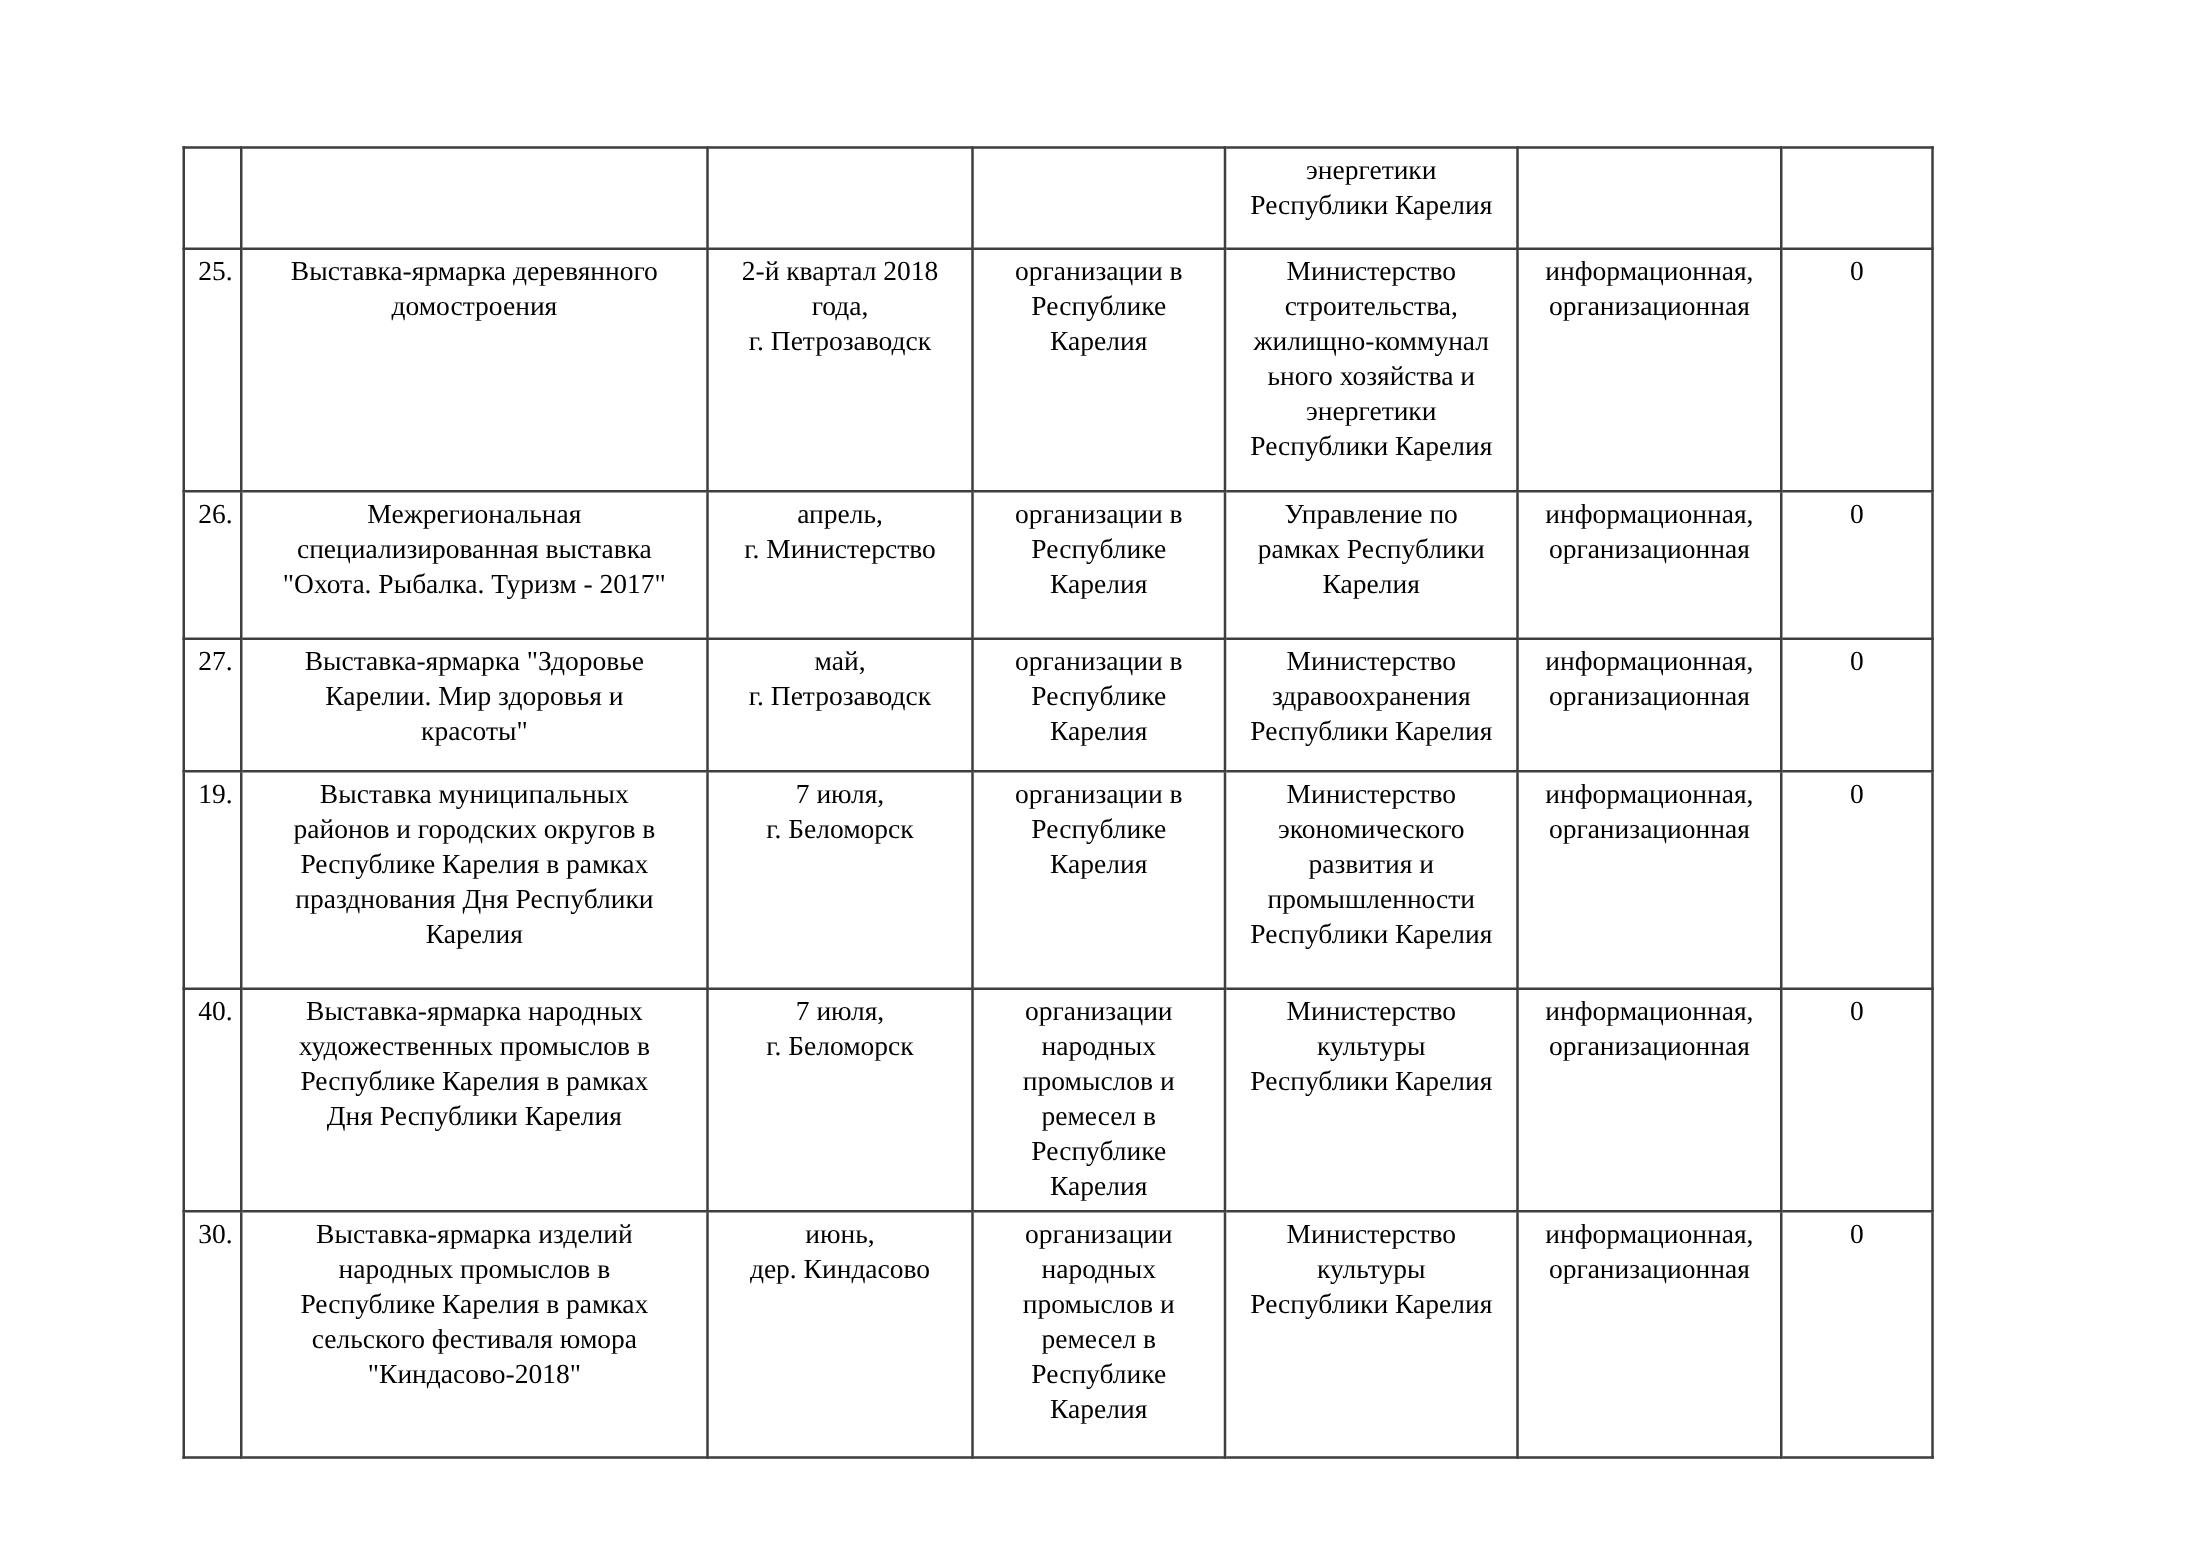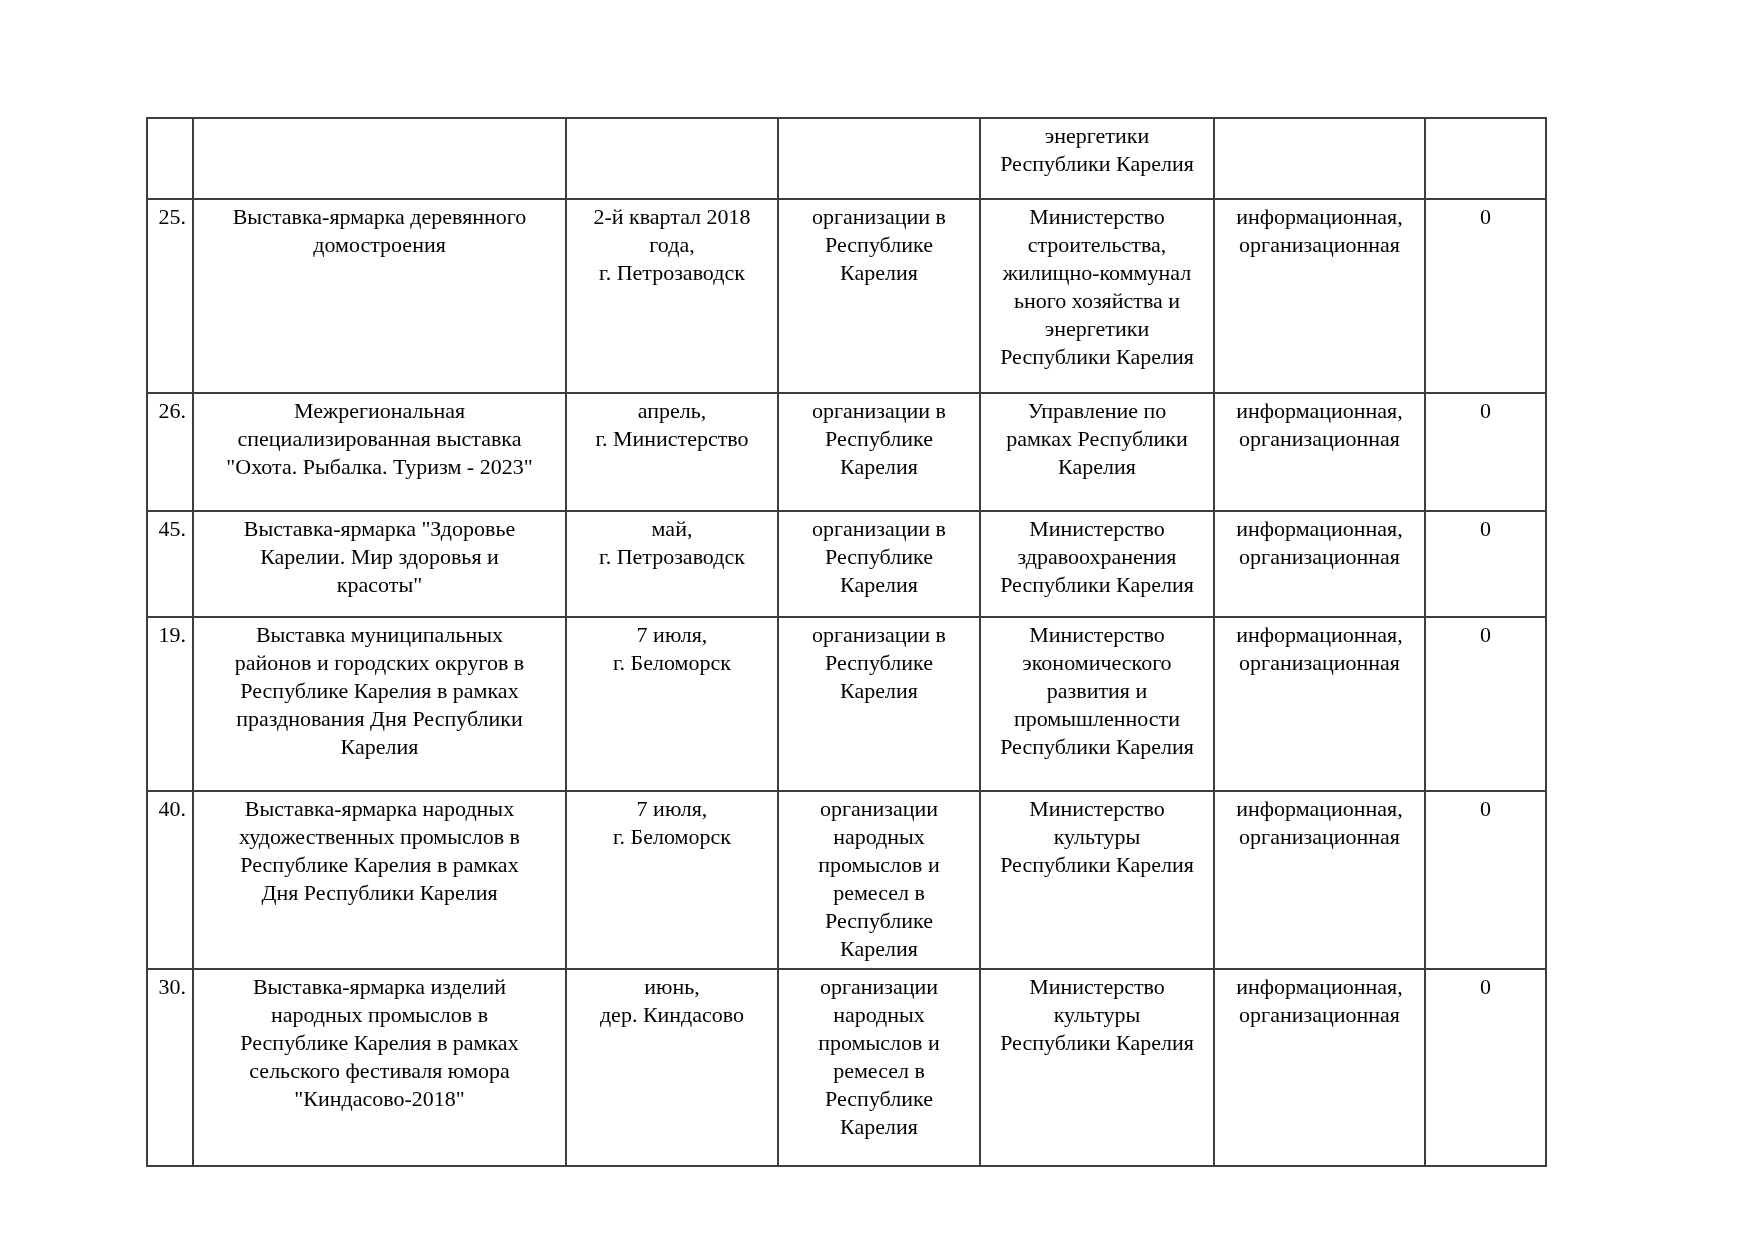--- a/index.html
+++ b/index.html
@@ -85,35 +85,35 @@
 энергетики
 Республики Карелия</td>
         <td class="c-mid">информационная,
 организационная</td>
         <td class="c-mid">0</td>
       </tr>
       <tr class="h2">
         <td class="c-num">26.</td>
         <td class="c-name">Межрегиональная
 специализированная выставка
-"Охота. Рыбалка. Туризм - 2023"</td>
+"Охота. Рыбалка. Туризм - 2017"</td>
         <td class="c-mid">апрель,
 г. Министерство</td>
         <td class="c-mid">организации в
 Республике
 Карелия</td>
         <td class="c-mid">Управление по
 рамках Республики
 Карелия</td>
         <td class="c-mid">информационная,
 организационная</td>
         <td class="c-mid">0</td>
       </tr>
       <tr class="h3">
-        <td class="c-num">45.</td>
+        <td class="c-num">27.</td>
         <td class="c-name">Выставка-ярмарка "Здоровье
 Карелии. Мир здоровья и
 красоты"</td>
         <td class="c-mid">май,
 г. Петрозаводск</td>
         <td class="c-mid">организации в
 Республике
 Карелия</td>
         <td class="c-mid">Министерство
 здравоохранения

